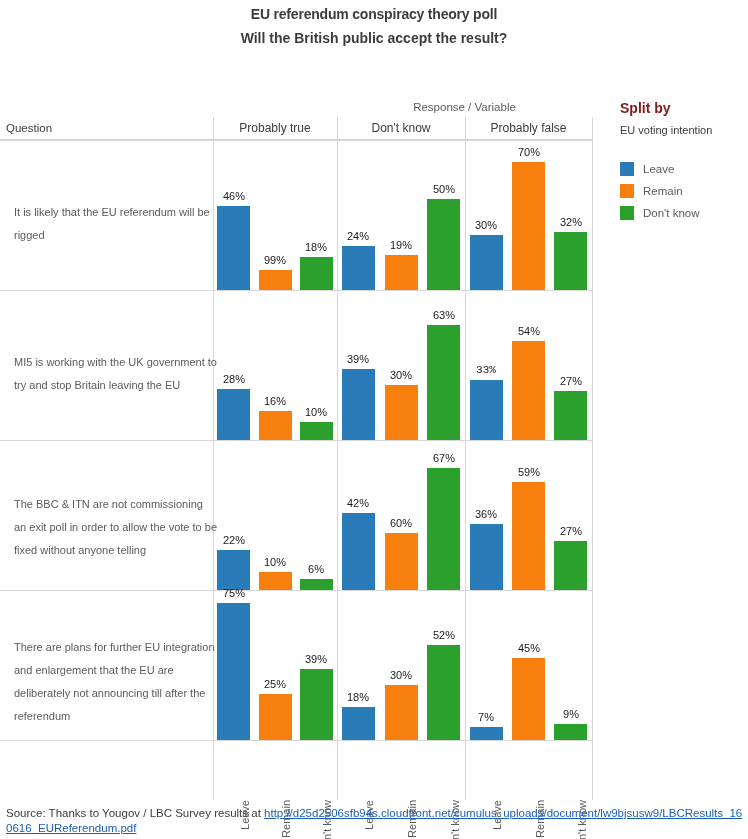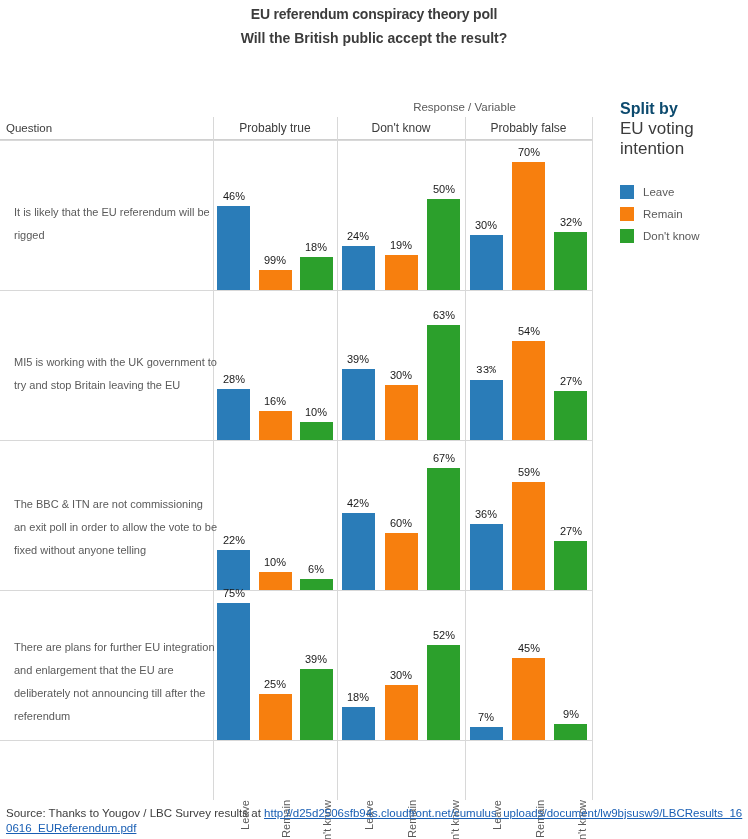--- a/index.html
+++ b/index.html
@@ -80,22 +80,22 @@
     position: absolute; top: 0;
     font-size: 11px; color: #5a5a5a;
     transform-origin: left top;
     transform: rotate(-90deg) translate(-100%, 0);
     white-space: nowrap;
   }
   .tickbox { position: absolute; width: 1px; height: 50px; }
 
   
   .legend { position: absolute; left: 620px; top: 100px; width: 128px; }
-  .legend-title { font-size: 16px; font-weight: bold; color: #0c4a6e; }
-  .legend-sub { font-size: 17px; color: #3c3c3c; margin-top: 1px; }
+  .legend-title { font-size: 14px; font-weight: bold; color: #7f1d1d; }
+  .legend-sub { font-size: 11px; color: #3c3c3c; margin-top: 8px; }
   .legend-items { margin-top: 22px; }
   .legend-item { display: flex; align-items: center; height: 22px; }
   .swatch { width: 14px; height: 14px; margin-right: 9px; flex: 0 0 14px; }
   .legend-label { font-size: 11.5px; color: #5a5a5a; }
 
   
   .footer {
     position: absolute; left: 6px; top: 806px; width: 740px;
     font-size: 11.5px; line-height: 15px; color: #3c3c3c;
   }

